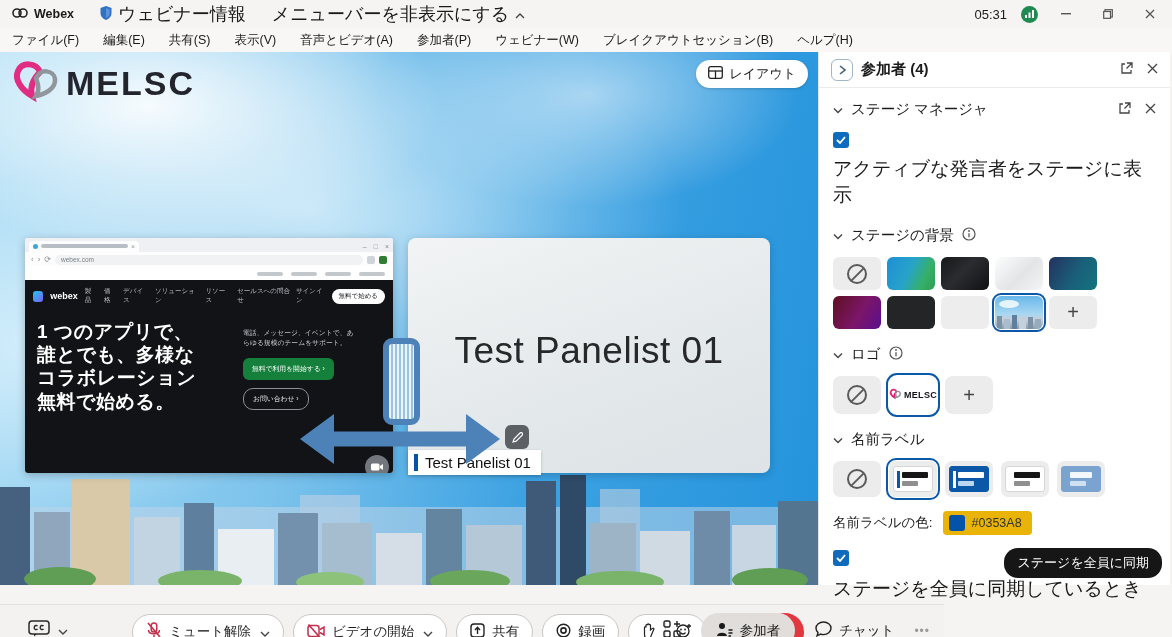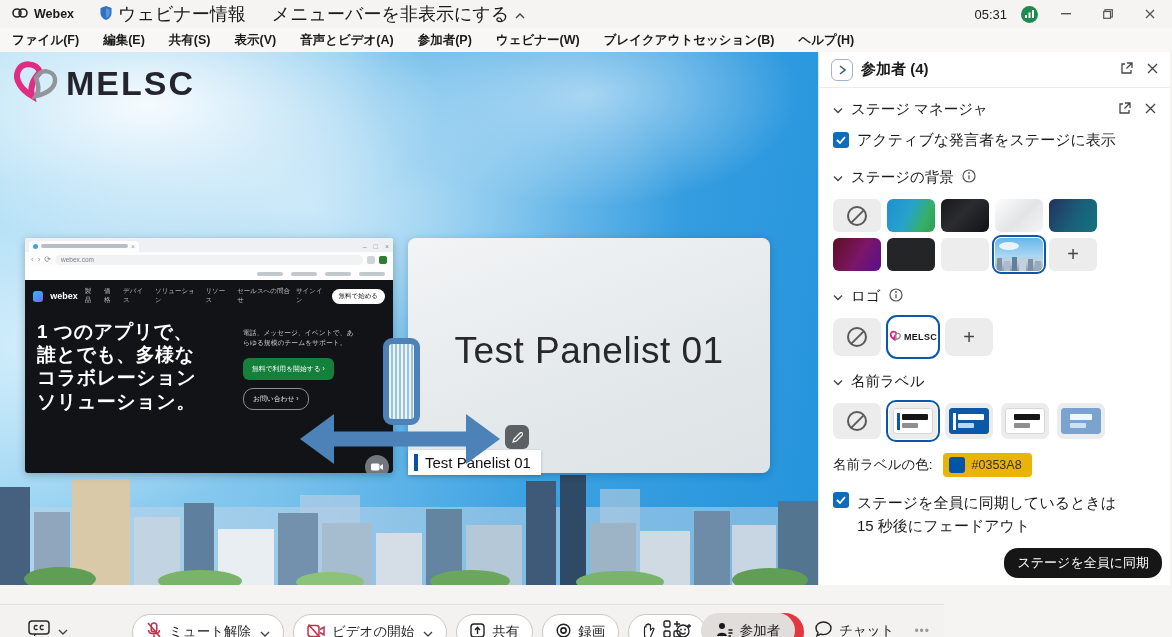--- a/index.html
+++ b/index.html
@@ -9,21 +9,21 @@
   
   .titlebar { position:absolute; left:0; top:0; width:1172px; height:28px; background:#f5f4f2; display:flex; align-items:center; padding:0 8px 0 12px; }
   .titlebar .seg { display:flex; align-items:center; gap:6px; margin-right:26px; }
   .titlebar .appname { font-weight:bold; font-size:12.5px; }
   .titlebar .tlabel { font-size:18px; }
   .tb-right { margin-left:auto; display:flex; align-items:center; gap:14px; }
   .winbtn { width:28px; height:20px; display:flex; align-items:center; justify-content:center; color:#5a5a5a; font-size:12px; }
   .conn-badge { width:17px; height:17px; border-radius:50%; background:#1f8a50; display:flex; align-items:center; justify-content:center; }
 
   
-  .menubar { position:absolute; left:0; top:28px; width:1172px; height:24px; background:#f8f7f6; display:flex; align-items:center; gap:24px; padding:0 12px; font-size:12.5px;font-weight:bold; }
+  .menubar { position:absolute; left:0; top:28px; width:1172px; height:24px; background:#f8f7f6; display:flex; align-items:center; gap:24px; padding:0 12px; font-size:12.5px; }
   .menubar span { white-space:nowrap; }
 
   
   .stage { position:absolute; left:0; top:52px; width:818px; height:533px; overflow:hidden;
     background:
       radial-gradient(ellipse 420px 200px at 18% 10%, rgba(255,255,255,.9), rgba(255,255,255,0) 70%),
       radial-gradient(ellipse 520px 260px at 38% 30%, rgba(214,238,250,.85), rgba(214,238,250,0) 72%),
       radial-gradient(ellipse 420px 240px at 8% 55%, rgba(238,250,255,.7), rgba(238,250,255,0) 70%),
       radial-gradient(ellipse 300px 160px at 72% 8%, rgba(255,255,255,.55), rgba(255,255,255,0) 70%),
       linear-gradient(100deg,#aadcf5 0%,#7cc3ec 38%,#3da2e2 66%,#2493dc 100%);
@@ -75,21 +75,21 @@
 
   
   .panel { position:absolute; left:818px; top:52px; width:352px; height:533px; background:#fff; border-left:1px solid #e3e3e3; }
   .p-head { display:flex; align-items:center; gap:8px; height:36px; padding:0 12px; border-bottom:1px solid #ececec; }
   .p-title { font-size:15px; font-weight:bold; }
   .expand-btn { width:22px; height:22px; border:1px solid #9fb6ca; border-radius:6px; display:flex; align-items:center; justify-content:center; color:#3b5b77; }
   .head-icons { margin-left:auto; display:flex; align-items:center; gap:14px; color:#444; }
   .sec-row { display:flex; align-items:center; gap:8px; padding:12px 14px 4px; }
   .sec-title { font-size:14.5px; }
   .sec-icons { margin-left:auto; display:flex; align-items:center; gap:14px; color:#444; }
-  .chk-row { display:flex; align-items:flex-start; gap:8px; padding:8px 14px 2px; font-size:15px; }
+  .chk-row { display:flex; align-items:flex-start; gap:8px; padding:8px 14px 2px; font-size:19px;flex-direction:column; }
   .chk { width:16px; height:16px; border-radius:3px; background:#0f6cbd; display:flex; align-items:center; justify-content:center; flex:none; margin-top:1px; }
   .chk svg { display:block; }
   .swatch-grid { display:grid; grid-template-columns:repeat(5,48px); gap:6px; padding:8px 14px 0; }
   .swatch { width:48px; height:33px; border-radius:6px; background:#ececec; position:relative; display:flex; align-items:center; justify-content:center; }
   .swatch.sel { outline:2px solid #0b57a8; outline-offset:1px; }
   .sw-bluegreen { background:linear-gradient(115deg,#1e8fd4 0%,#27a3c9 45%,#35b06a 75%,#2f9e4f 100%); }
   .sw-blackwave { background:linear-gradient(135deg,#17181a 0%,#2a2c30 45%,#101113 100%); }
   .sw-whitewave { background:linear-gradient(135deg,#fdfdfd 0%,#e2e4e6 55%,#f4f5f6 100%); }
   .sw-teal { background:linear-gradient(120deg,#23315e 0%,#1a5f7a 55%,#12747e 100%); }
   .sw-magenta { background:linear-gradient(120deg,#5e1020 0%,#7c1668 55%,#5a0f8e 100%); }
@@ -243,20 +243,30 @@
   <div class="brand">
     <span>
       <svg width="52" height="48" viewBox="0 0 52 48">
         <path d="M30 14 C26 4 12 4 8 13 C4 22 12 32 22 38 C20 30 22 22 30 14" fill="none" stroke="#e31c79" stroke-width="6" stroke-linecap="round"></path>
         <path d="M26 20 C30 10 44 12 45 21 C46 30 36 36 26 38 C30 32 28 26 26 20" fill="none" stroke="#8a8f94" stroke-width="4.5" stroke-linecap="round"></path>
       </svg>
     </span>
     <span class="brand-text">MELSC</span>
   </div>
 
+  <div class="layout-btn">
+    <span>
+      <svg width="15" height="13" viewBox="0 0 15 13">
+          <rect x="0.7" y="0.7" width="13.6" height="11.6" rx="2" fill="none" stroke="#222" stroke-width="1.3"></rect>
+          <line x1="0.7" y1="5" x2="14.3" y2="5" stroke="#222" stroke-width="1.3"></line>
+          <line x1="7.5" y1="5" x2="7.5" y2="12.3" stroke="#222" stroke-width="1.3"></line>
+        </svg>
+    </span>
+    <span>レイアウト</span>
+  </div>
 
   <div class="share-tile">
     <div class="br-tabs">
       <div class="br-tab">
           <span style="width:5px;height:5px;border-radius:50%;background:#3aa7e0;"></span>
           <span class="bar"></span>
           <span style="color:#999;font-size:7px;">×</span>
         </div>
       <div class="br-win">
           <span>–</span>
@@ -290,21 +300,21 @@
         <span class="site-right">
           <span class="site-link">セールスへの問合せ</span>
           <span class="site-link">サインイン</span>
           <span class="trial-pill">無料で始める</span>
         </span>
       </div>
       <div class="hero-h">
         <div>1 つのアプリで、</div>
         <div>誰とでも、多様な</div>
         <div>コラボレーション</div>
-        <div>ソリューション。</div>
+        <div>無料で始める。</div>
       </div>
       <div class="hero-side">
         <div class="hero-desc">
           <div>電話、メッセージ、イベントで、あ</div>
           <div>らゆる規模のチームをサポート。</div>
         </div>
         <span class="cta-primary">無料で利用を開始する ›</span><br>
         <span class="cta-secondary">お問い合わせ ›</span>
       </div>
       <span class="cam-badge">

